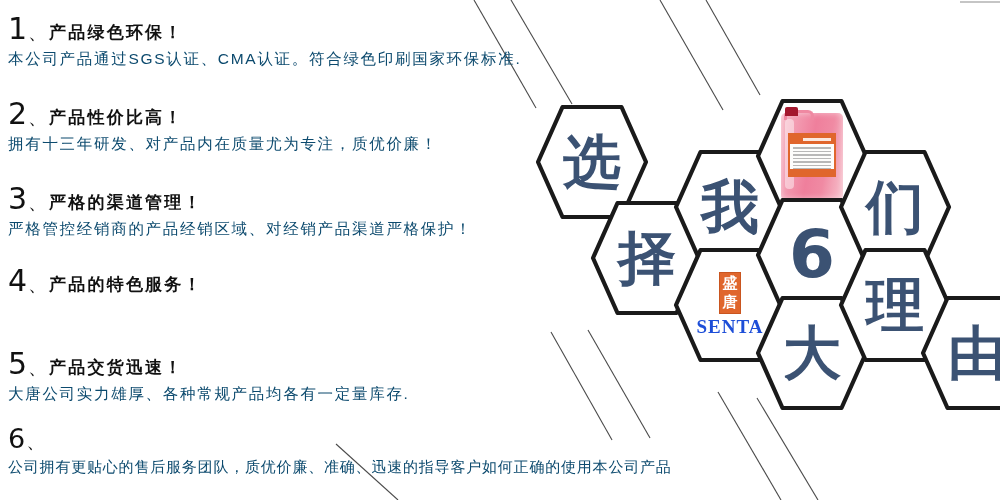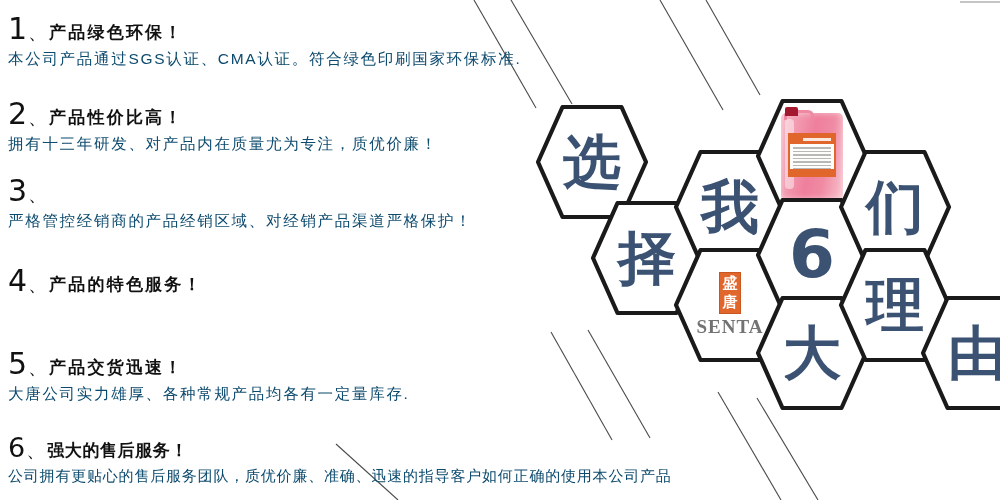--- a/index.html
+++ b/index.html
@@ -64,21 +64,21 @@
     display:flex;flex-direction:column;align-items:center;justify-content:space-around;
     padding:1px 0;box-sizing:border-box;
   }
   .logo-seal span{
     color:#ffffff;font-size:15px;line-height:15px;font-weight:700;
     font-family:"DejaVu Sans","Liberation Sans",sans-serif;
     display:block;
   }
   .logo-word{
     margin-top:2px;font-family:"Liberation Serif","DejaVu Serif",serif;
-    font-size:19px;font-weight:700;color:#737373;letter-spacing:1px;
+    font-size:19px;font-weight:700;color:#1d4ed8;letter-spacing:1px;
   }
 
   
   .product-wrap{
     position:absolute;left:0;top:0;width:118px;height:118px;
     display:flex;align-items:center;justify-content:center;
   }
   .jerrycan{
     position:relative;width:62px;height:86px;
     background:linear-gradient(100deg,#f6b9c6 0%,#f39fb4 18%,#ef7f9c 48%,#f08aa3 70%,#f7c3ce 100%);
@@ -160,20 +160,21 @@
         <span class="r-sep">、</span>
         <span class="r-title">产品性价比高！</span>
       </div>
       <div class="r-body">拥有十三年研发、对产品内在质量尤为专注，质优价廉！</div>
     </div>
 
     <div class="reason" style="top:176px;">
       <div class="r-head">
         <span class="r-num">3</span>
         <span class="r-sep">、</span>
+        <span class="r-title">严格的渠道管理！</span>
       </div>
       <div class="r-body">严格管控经销商的产品经销区域、对经销产品渠道严格保护！</div>
     </div>
 
     <div class="reason" style="top:258px;">
       <div class="r-head">
         <span class="r-num">4</span>
         <span class="r-sep">、</span>
         <span class="r-title">产品的特色服务！</span>
       </div>
@@ -185,21 +186,20 @@
         <span class="r-sep">、</span>
         <span class="r-title">产品交货迅速！</span>
       </div>
       <div class="r-body">大唐公司实力雄厚、各种常规产品均各有一定量库存.</div>
     </div>
 
     <div class="reason wide" style="top:424px;">
       <div class="r-head">
         <span class="r-num">6</span>
         <span class="r-sep">、</span>
-        <span class="r-title">强大的售后服务！</span>
       </div>
       <div class="r-body">公司拥有更贴心的售后服务团队，质优价廉、准确、迅速的指导客户如何正确的使用本公司产品</div>
     </div>
 
   </div>
 
   <div id="honeycomb">
 
     <div class="hex" style="left:533px;top:103px;">
       <svg class="hexsvg" width="118" height="118" viewBox="0 0 118 118">

